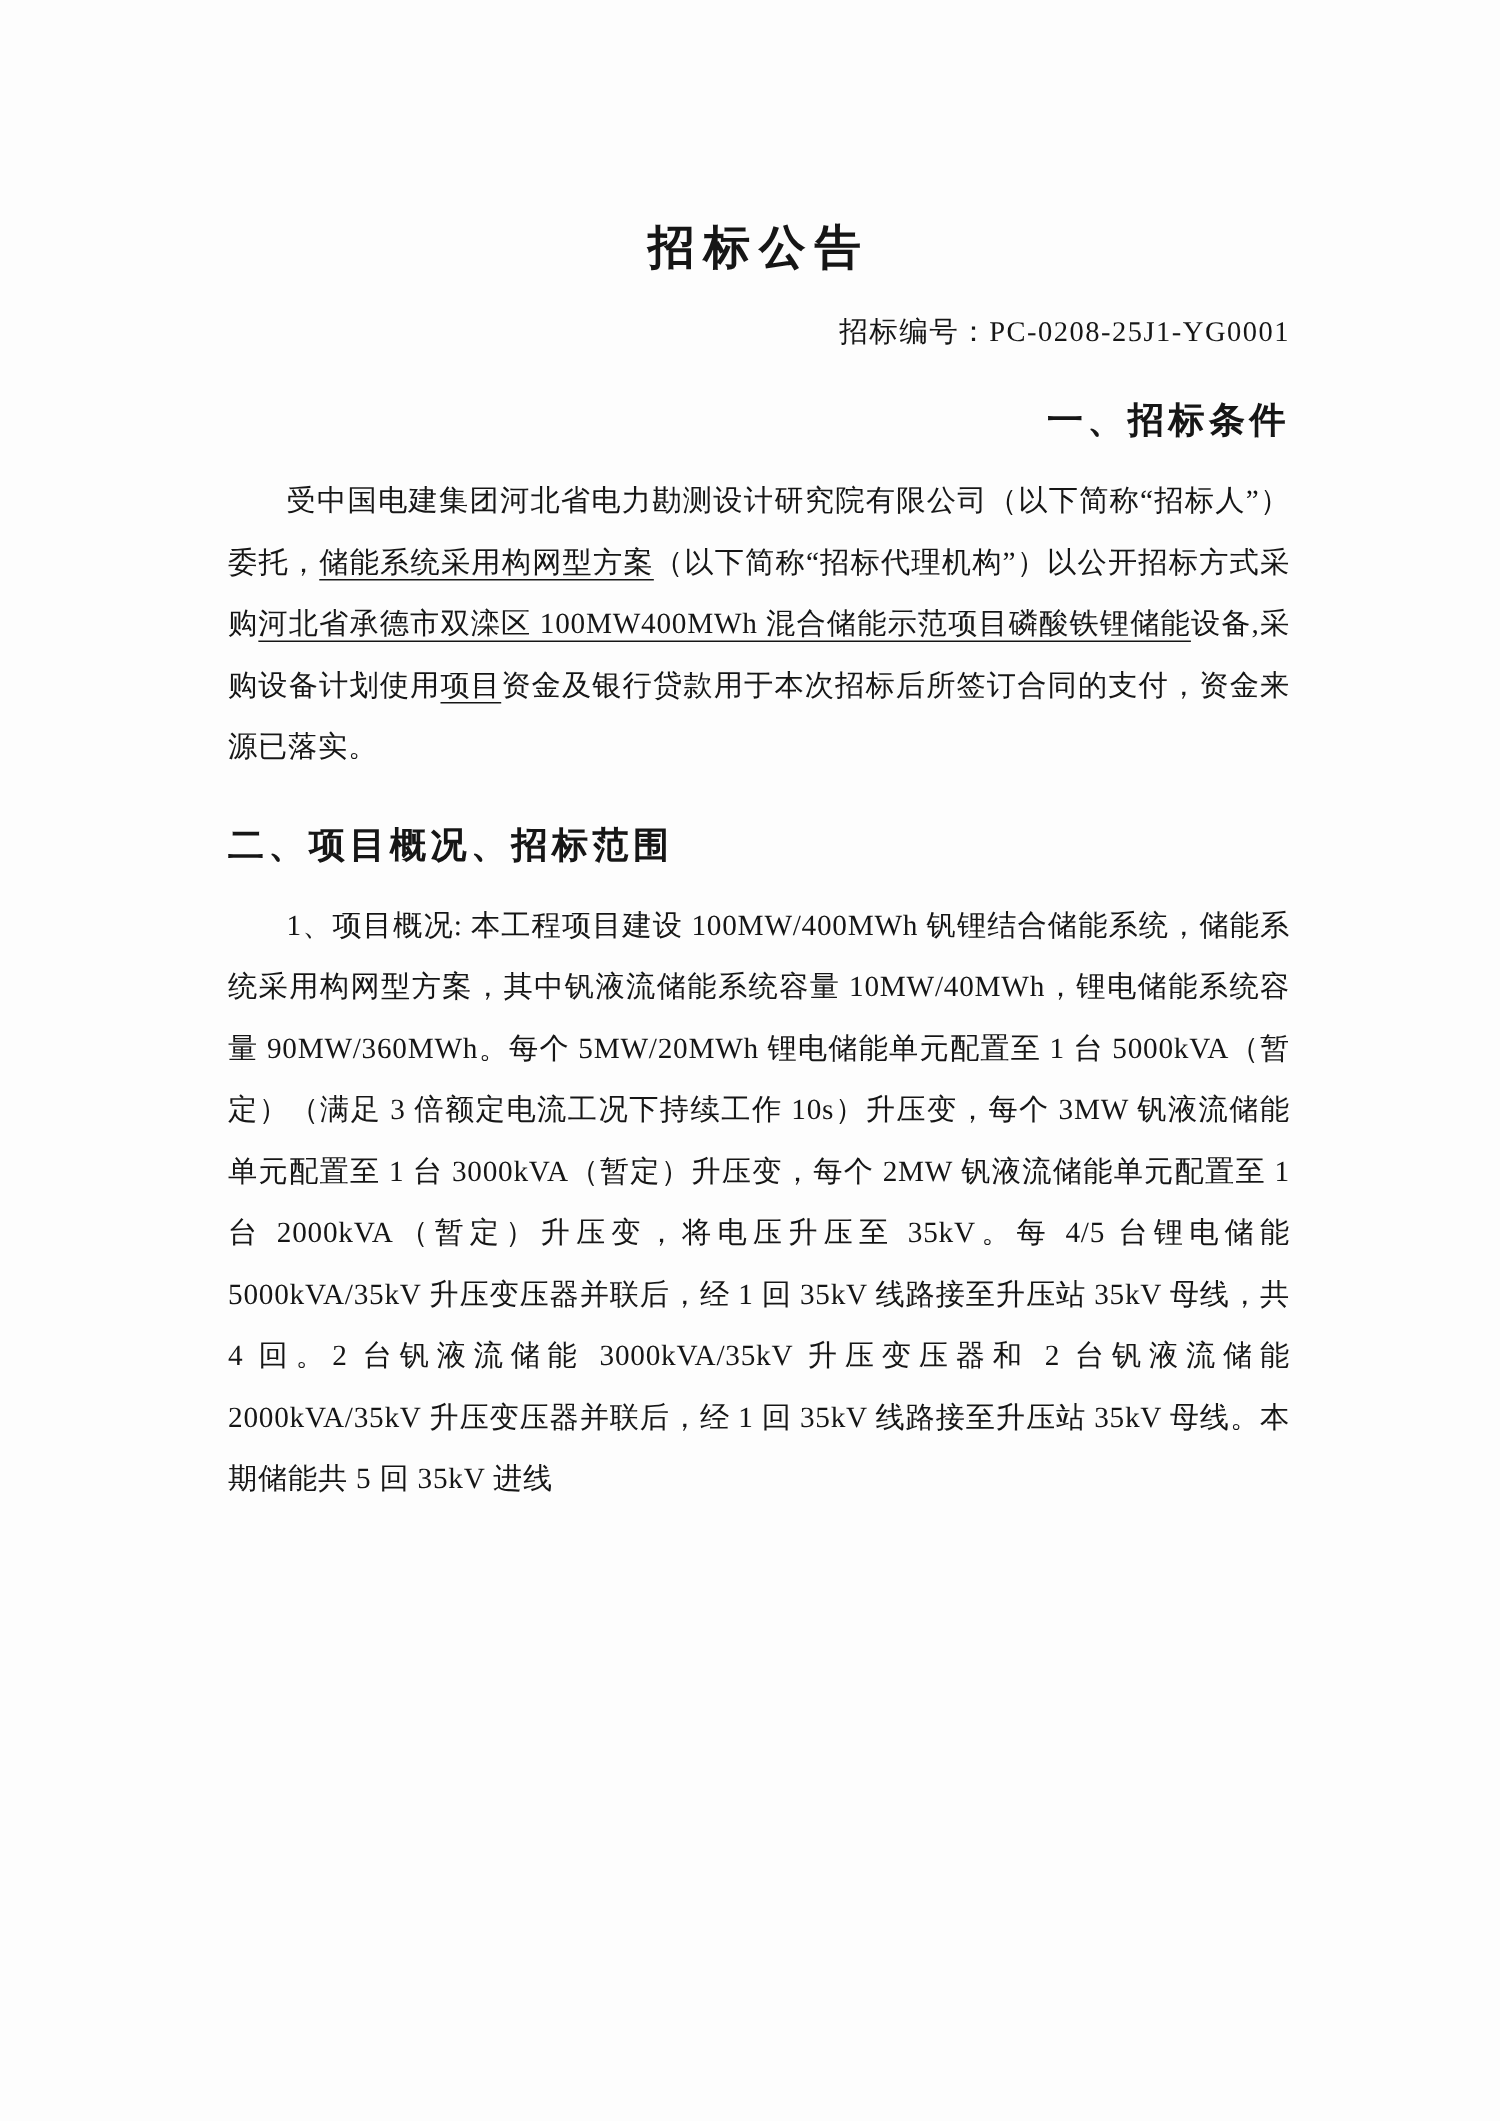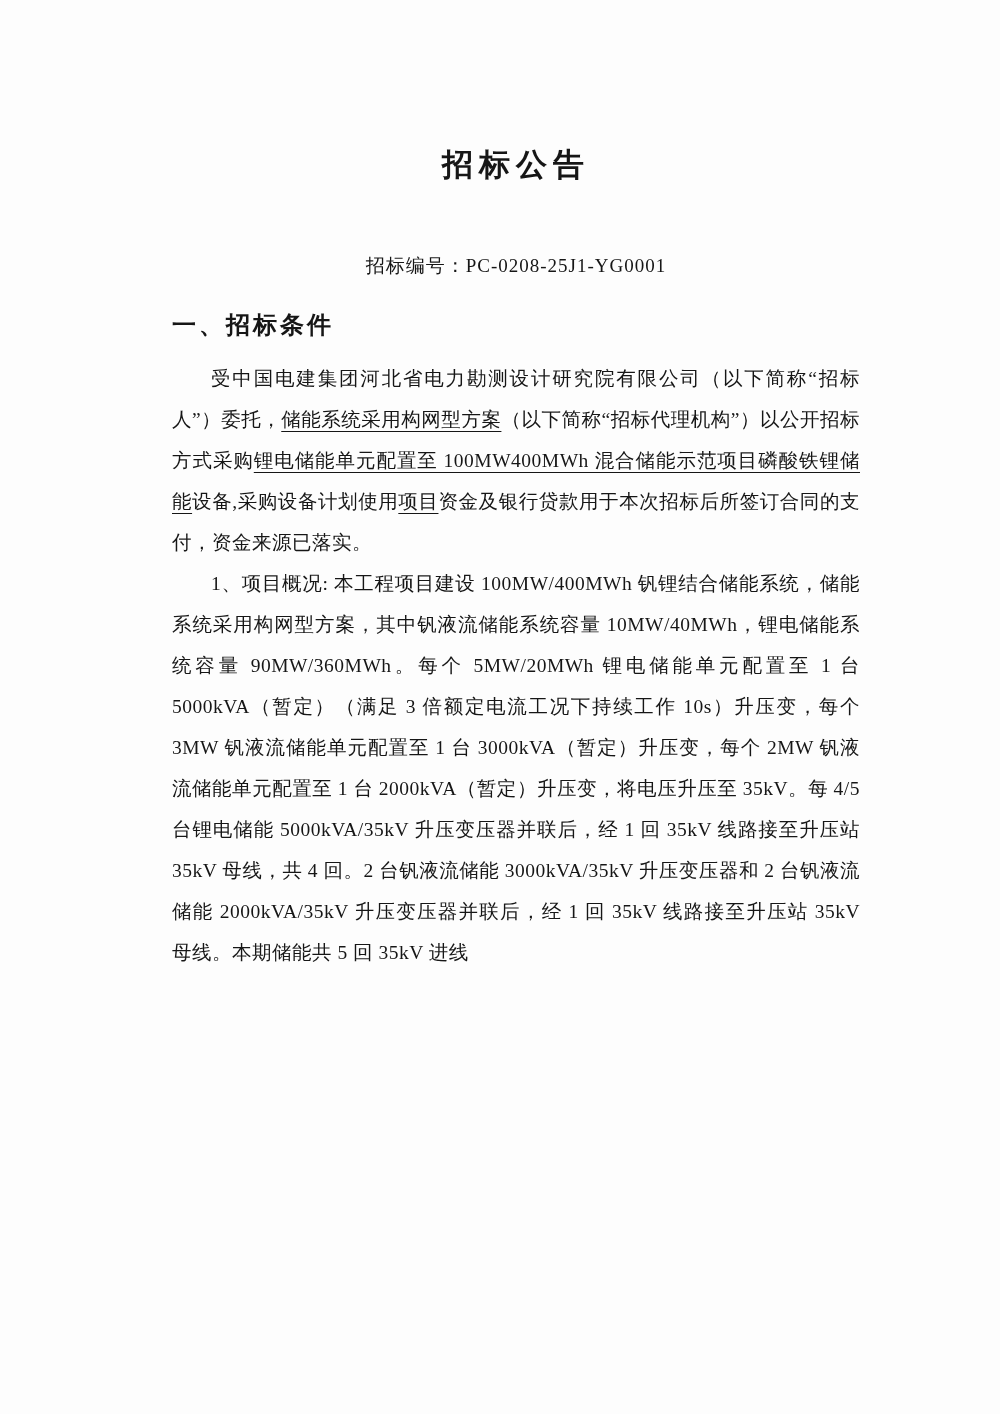--- a/index.html
+++ b/index.html
@@ -10,50 +10,50 @@
   .page {
     position: relative;
     width: 1000px;
     height: 1414px;
     margin: 0 auto;
     background: #fdfdfd;
     color: #161616;
     font-family: "Liberation Serif", "DejaVu Serif", serif;
     overflow: hidden;
     box-sizing: border-box;
-    padding-left: 20px;
   }
   .content {
     box-sizing: border-box;
     padding: 146px 140px 0 152px;
   }
   .doc-title {
     text-align: center;
     font-size: 31px;
     font-weight: 700;
     letter-spacing: 6px;
     line-height: 1.2;
     margin: 0;
   }
   .tender-no {
-    text-align: center;
+    text-align: right;
     font-size: 19px;
     letter-spacing: 1px;
-    margin-top: 72px;
+    margin-top: 28px;
     line-height: 1.2;
   }
   .section-heading {
     font-size: 24px;
     font-weight: 700;
     letter-spacing: 3px;
     line-height: 34px;
     margin: 28px 0 16px 0;
   }
   .section:first-of-type .section-heading {
     margin-top: 30px;
+    text-align: right;
   }
   .paragraph {
     font-size: 19.5px;
     line-height: 41px;
     text-align: justify;
     text-indent: 2em;
     letter-spacing: 0.5px;
     margin: 0;
   }
   .paragraph u {
@@ -65,25 +65,26 @@
 <body>
 
 <div class="page">
   <div class="content">
     <h1 class="doc-title">招标公告</h1>
     <div class="tender-no">招标编号：PC-0208-25J1-YG0001</div>
     <div>
   <div class="section">
     <h2 class="section-heading">一、招标条件</h2>
     <div>
-  <p class="paragraph"><span>受中国电建集团河北省电力勘测设计研究院有限公司（以下简称“招标人”）委托，</span><u>储能系统采用构网型方案</u><span>（以下简称“招标代理机构”）以公开招标方式采购</span><u>锂电储能单元配置至 100MW400MWh 混合储能示范项目磷酸铁锂储能</u><span>设备,采购设备计划使用</span><u>项目</u><span>资金及银行贷款用于本次招标后所签订合同的支付，资金来源已落实。</span></p>
+  <p class="paragraph"><span>受中国电建集团河北省电力勘测设计研究院有限公司（以下简称“招标人”）委托，</span><u>储能系统采用构网型方案</u><span>（以下简称“招标代理机构”）以公开招标方式采购</span><u>河北省承德市双滦区 100MW400MWh 混合储能示范项目磷酸铁锂储能</u><span>设备,采购设备计划使用</span><u>项目</u><span>资金及银行贷款用于本次招标后所签订合同的支付，资金来源已落实。</span></p>
 </div>
   </div>
 
   <div class="section">
+    <h2 class="section-heading">二、项目概况、招标范围</h2>
     <div>
   <p class="paragraph"><span>1、项目概况: 本工程项目建设 100MW/400MWh 钒锂结合储能系统，储能系统采用构网型方案，其中钒液流储能系统容量 10MW/40MWh，锂电储能系统容量 90MW/360MWh。每个 5MW/20MWh 锂电储能单元配置至 1 台 5000kVA（暂定）（满足 3 倍额定电流工况下持续工作 10s）升压变，每个 3MW 钒液流储能单元配置至 1 台 3000kVA（暂定）升压变，每个 2MW 钒液流储能单元配置至 1 台 2000kVA（暂定）升压变，将电压升压至 35kV。每 4/5 台锂电储能 5000kVA/35kV 升压变压器并联后，经 1 回 35kV 线路接至升压站 35kV 母线，共 4 回。2 台钒液流储能 3000kVA/35kV 升压变压器和 2 台钒液流储能 2000kVA/35kV 升压变压器并联后，经 1 回 35kV 线路接至升压站 35kV 母线。本期储能共 5 回 35kV 进线</span></p>
 
 
 
 
 
 </div>
   </div>
 </div>

